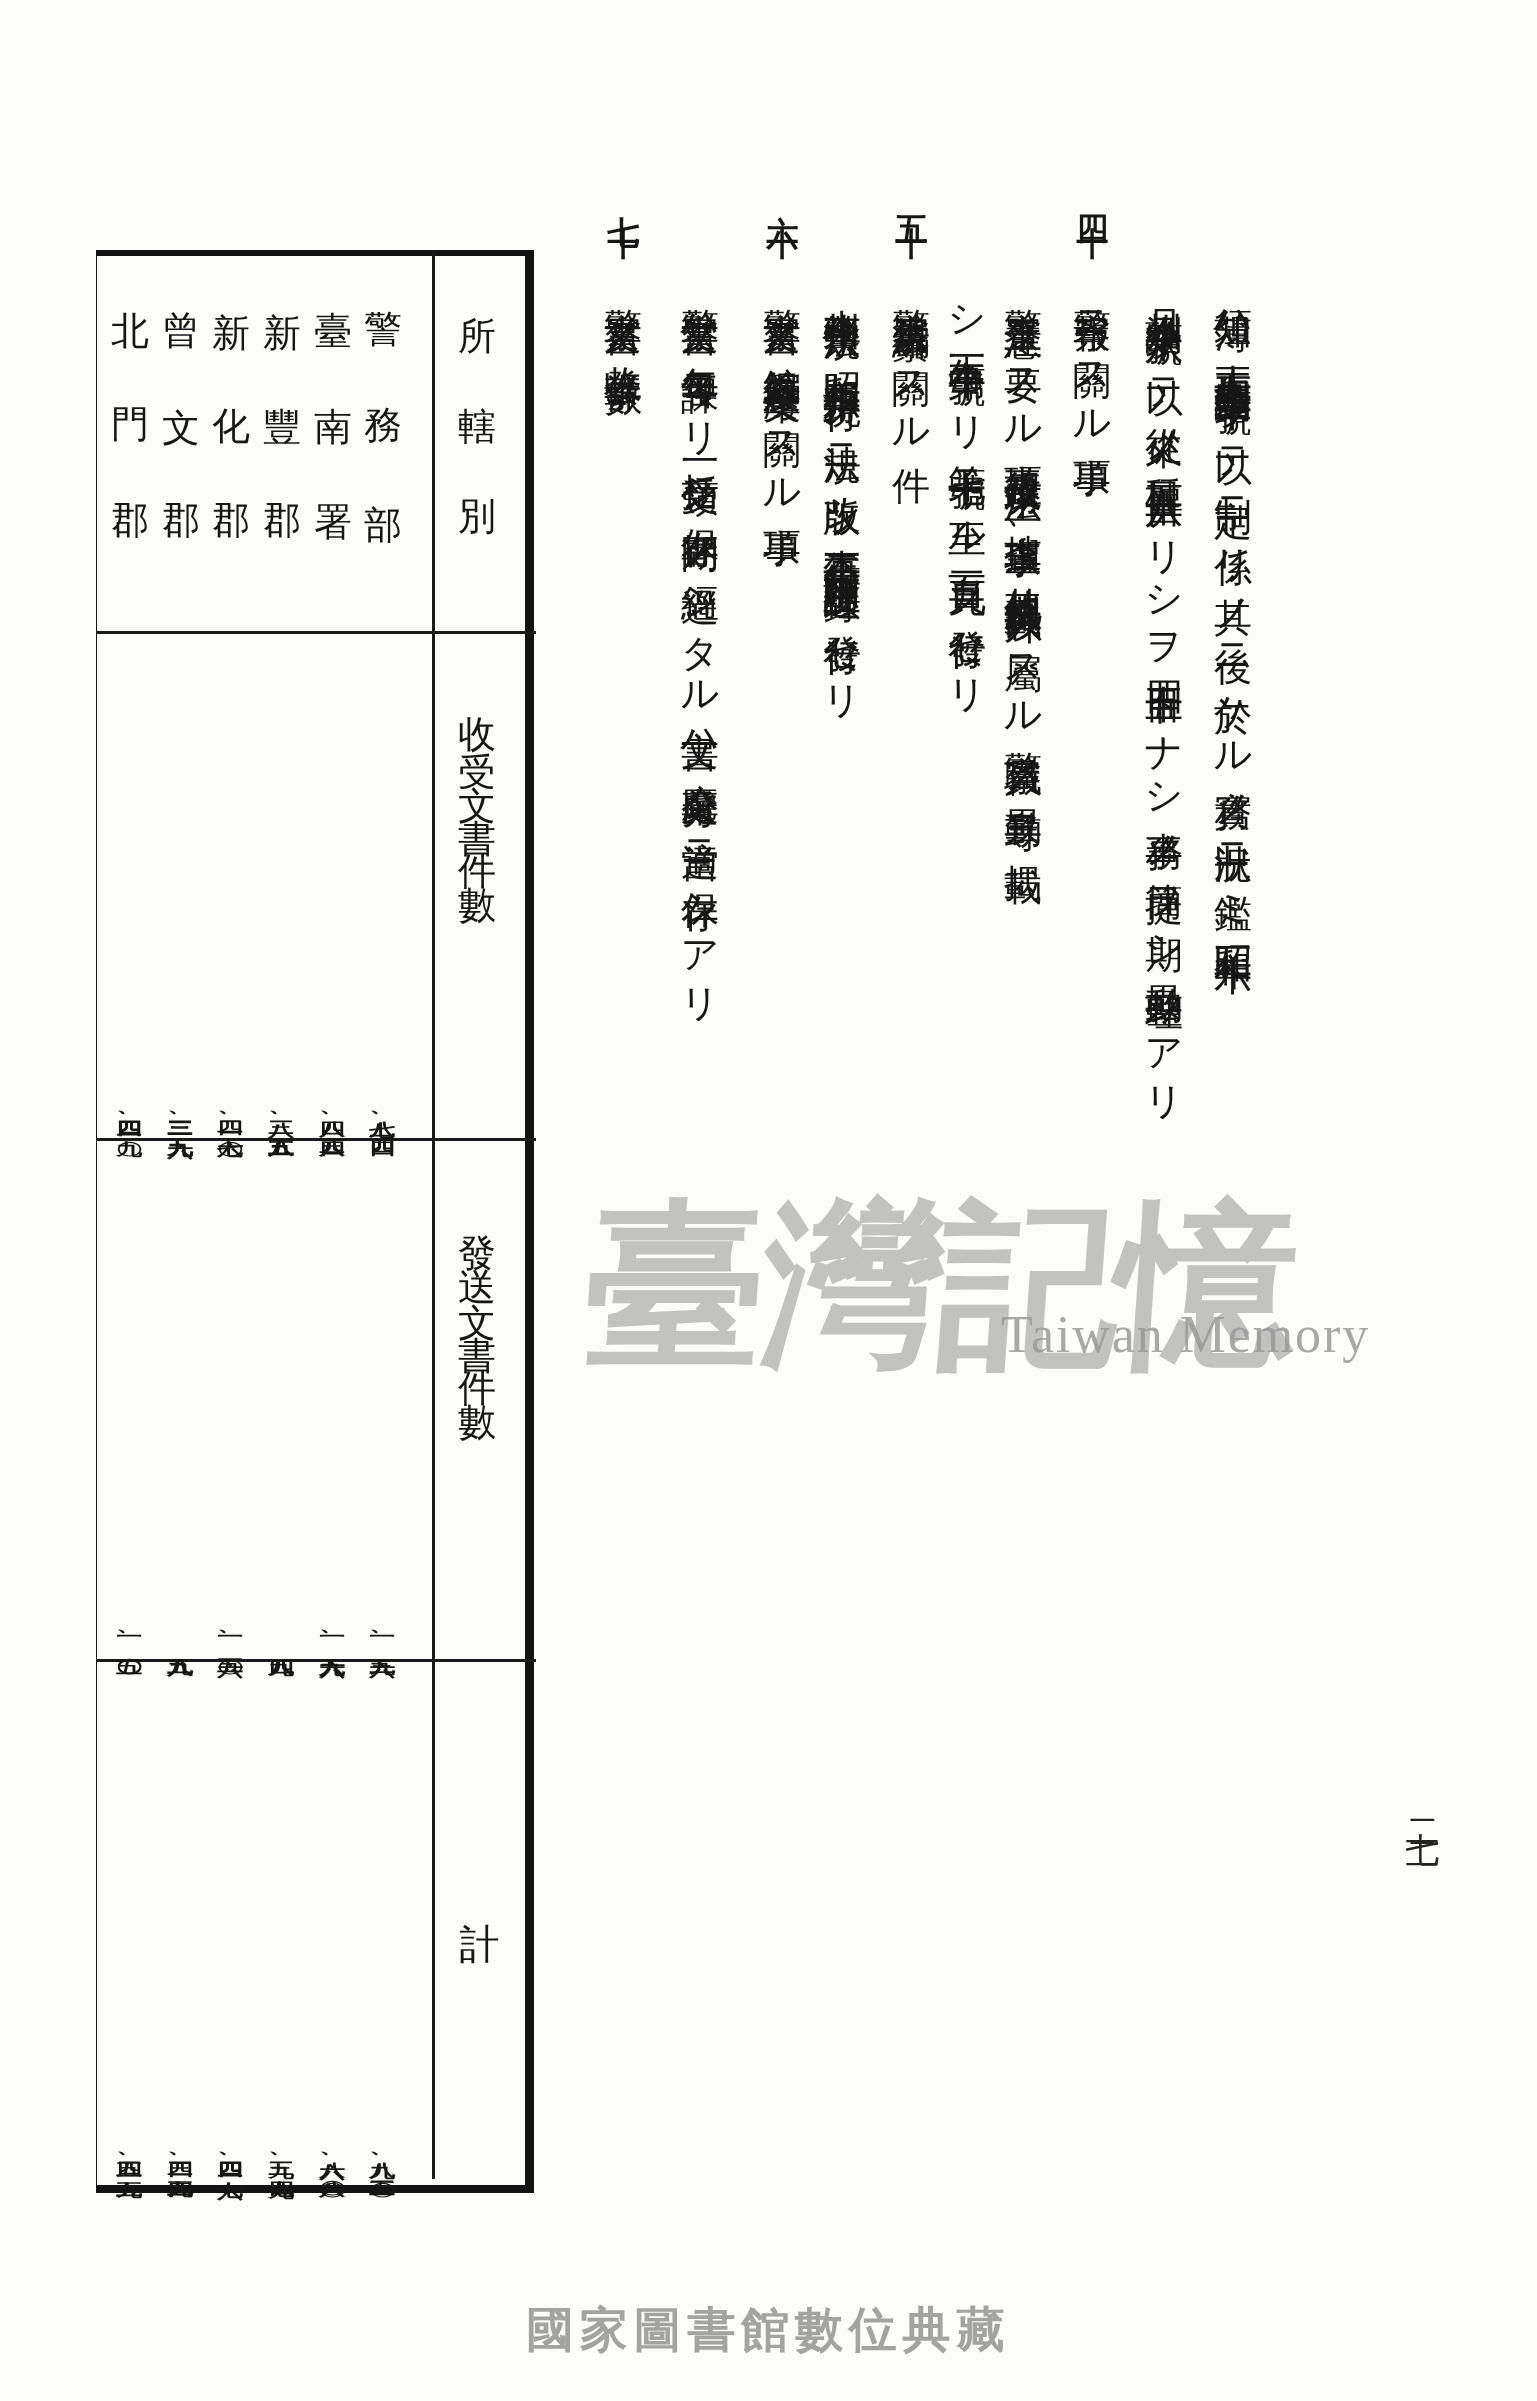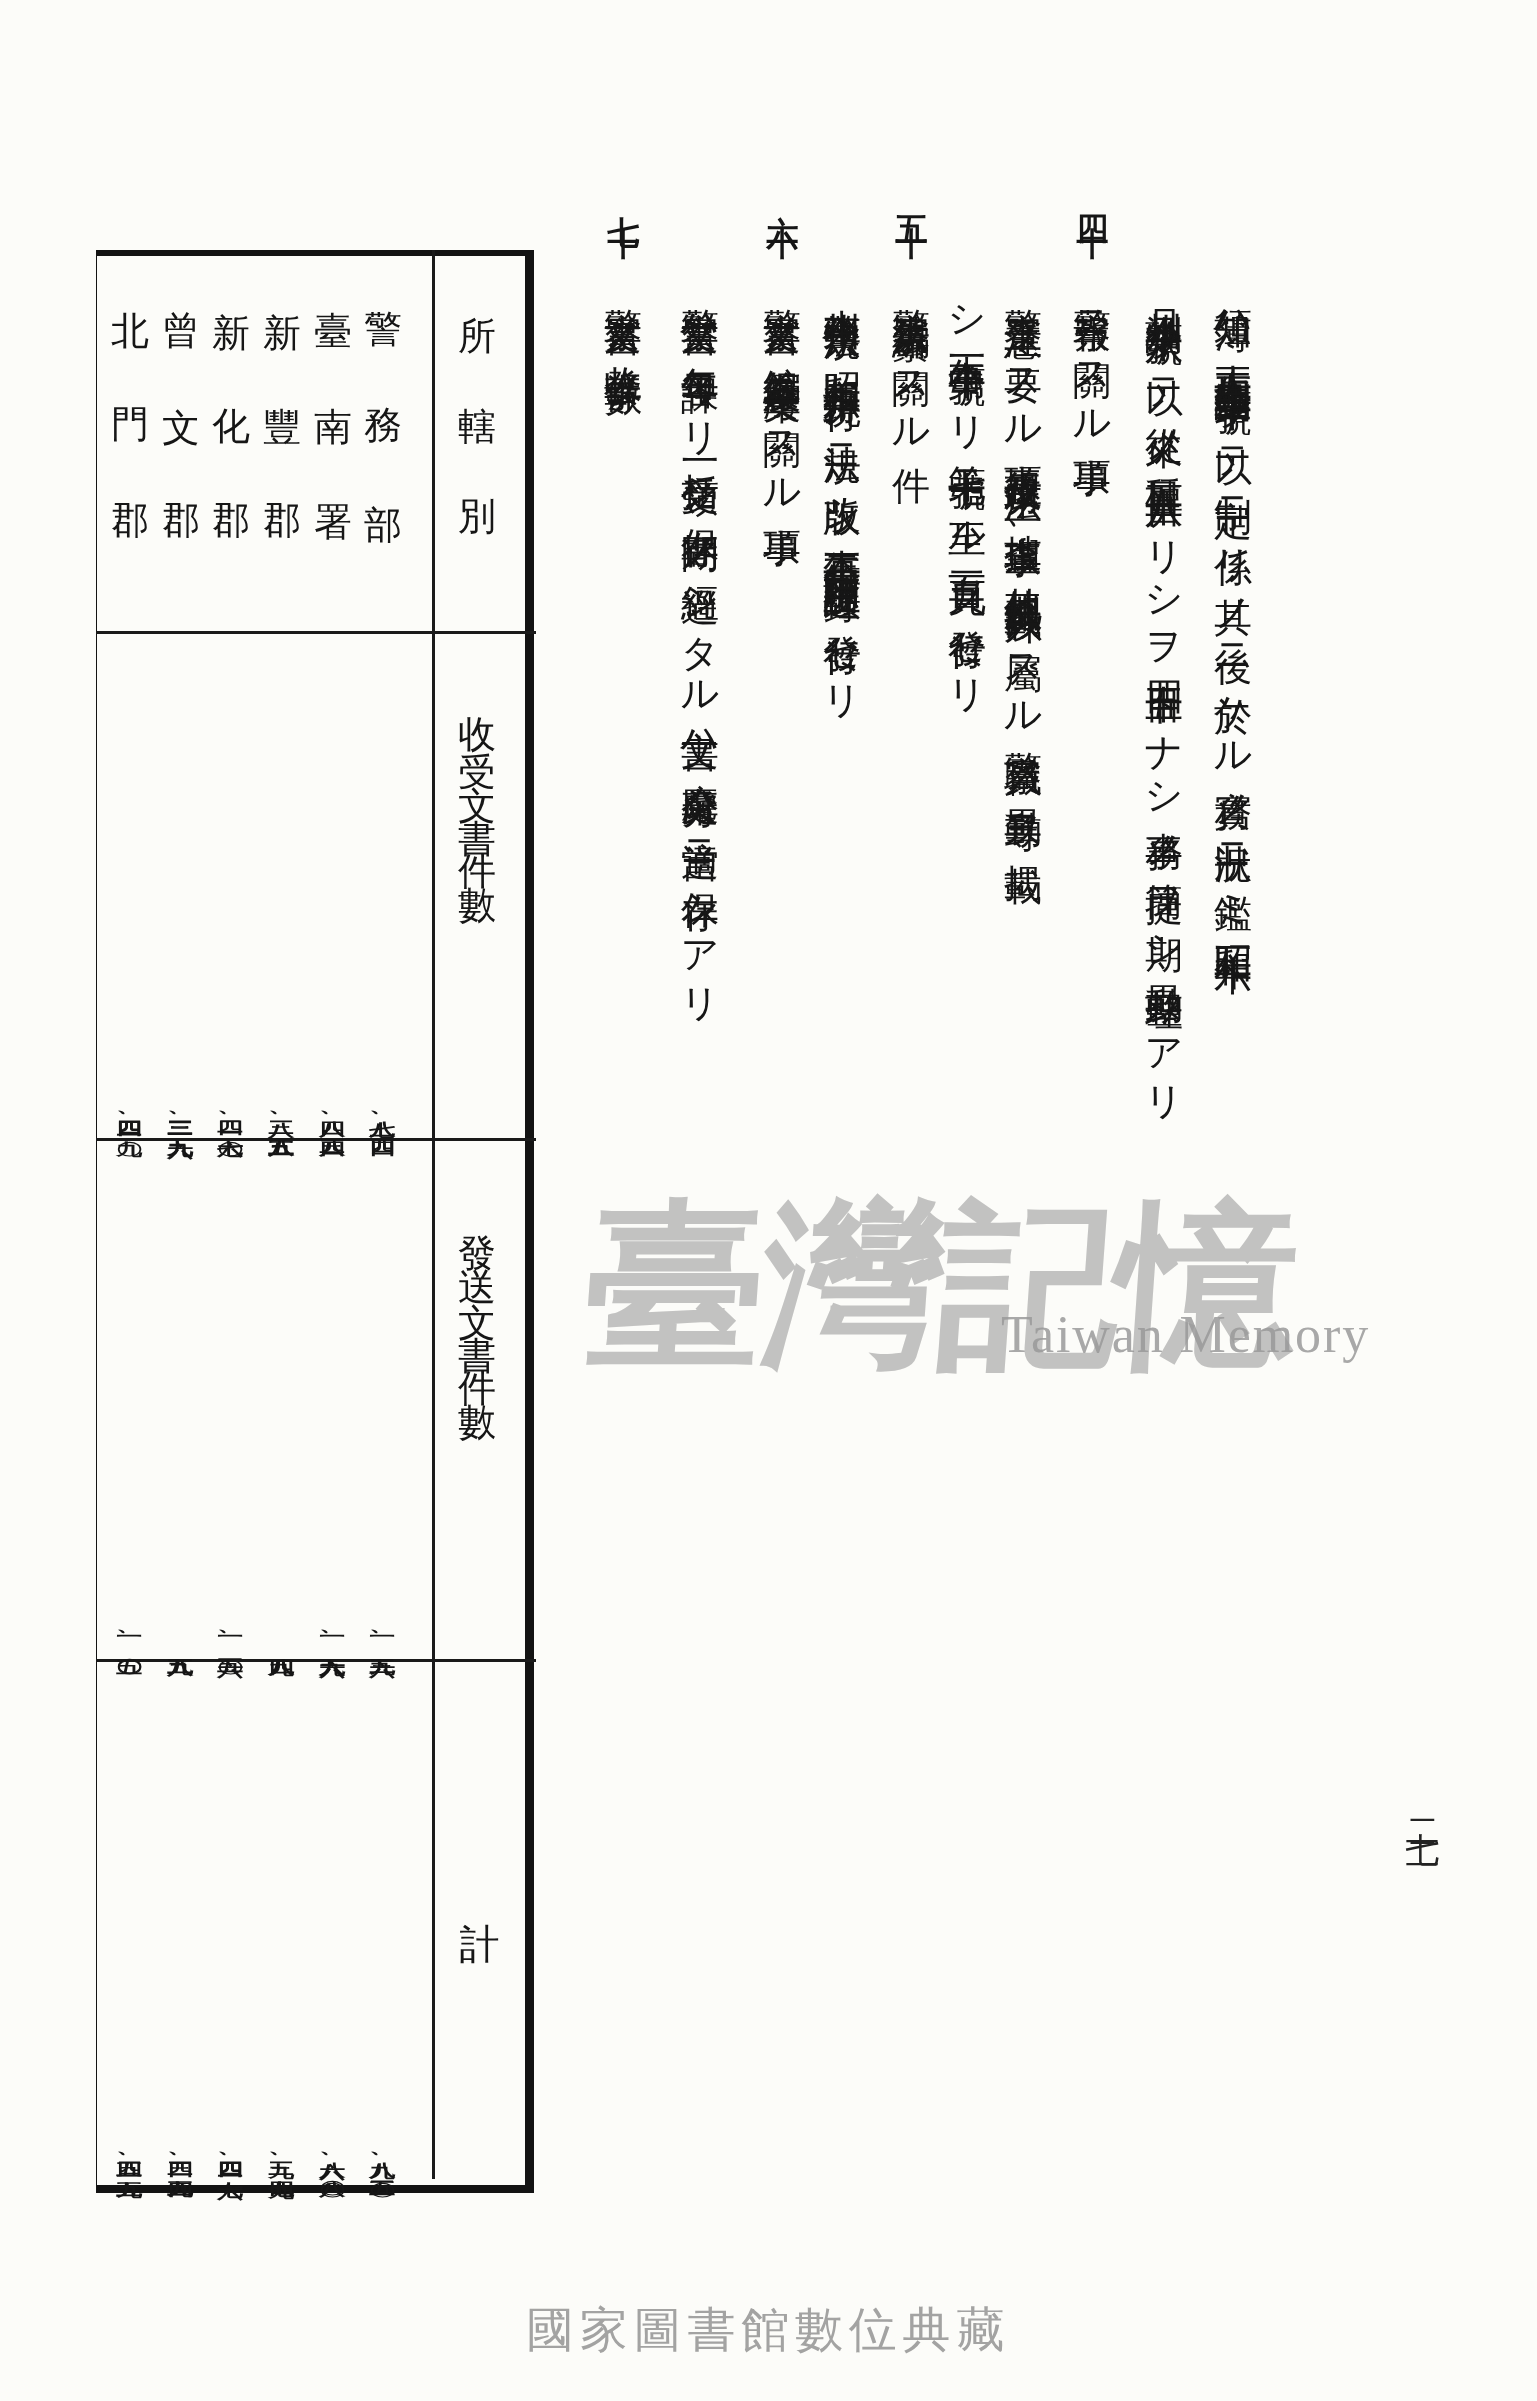--- a/index.html
+++ b/index.html
@@ -19,21 +19,21 @@
     position:absolute; left:586px; top:1167px;
     font-size:179px; font-weight:bold; color:#a0a0a0; opacity:.62;
     letter-spacing:-1.9px; transform:skewX(-4deg);
   }
   .wm-sub {
     position:absolute; left:1001px; top:1305px;
     font-size:52px; color:#9a9a9a; opacity:.85; letter-spacing:1.9px;
   }
   .footer-wm {
     position:absolute; left:526px; top:2298px;
-    font-size:48px; font-weight:400; color:#8d8d8d; opacity:.8; letter-spacing:5.8px;
+    font-size:48px; font-weight:700; color:#8d8d8d; opacity:.8; letter-spacing:5.8px;
   }
 
   
   .tbl-border {
     position:absolute; left:96px; top:250px; width:428px; height:1929px;
     border-top:6.7px solid #131313; border-bottom:8.6px solid #131313;
     border-right:9.6px solid #131313; border-left:1.9px solid #131313;
     box-sizing:content-box; background:transparent;
   }
   .hline { position:absolute; left:96px; width:440px; height:2.9px; background:#1a1a1a; }

